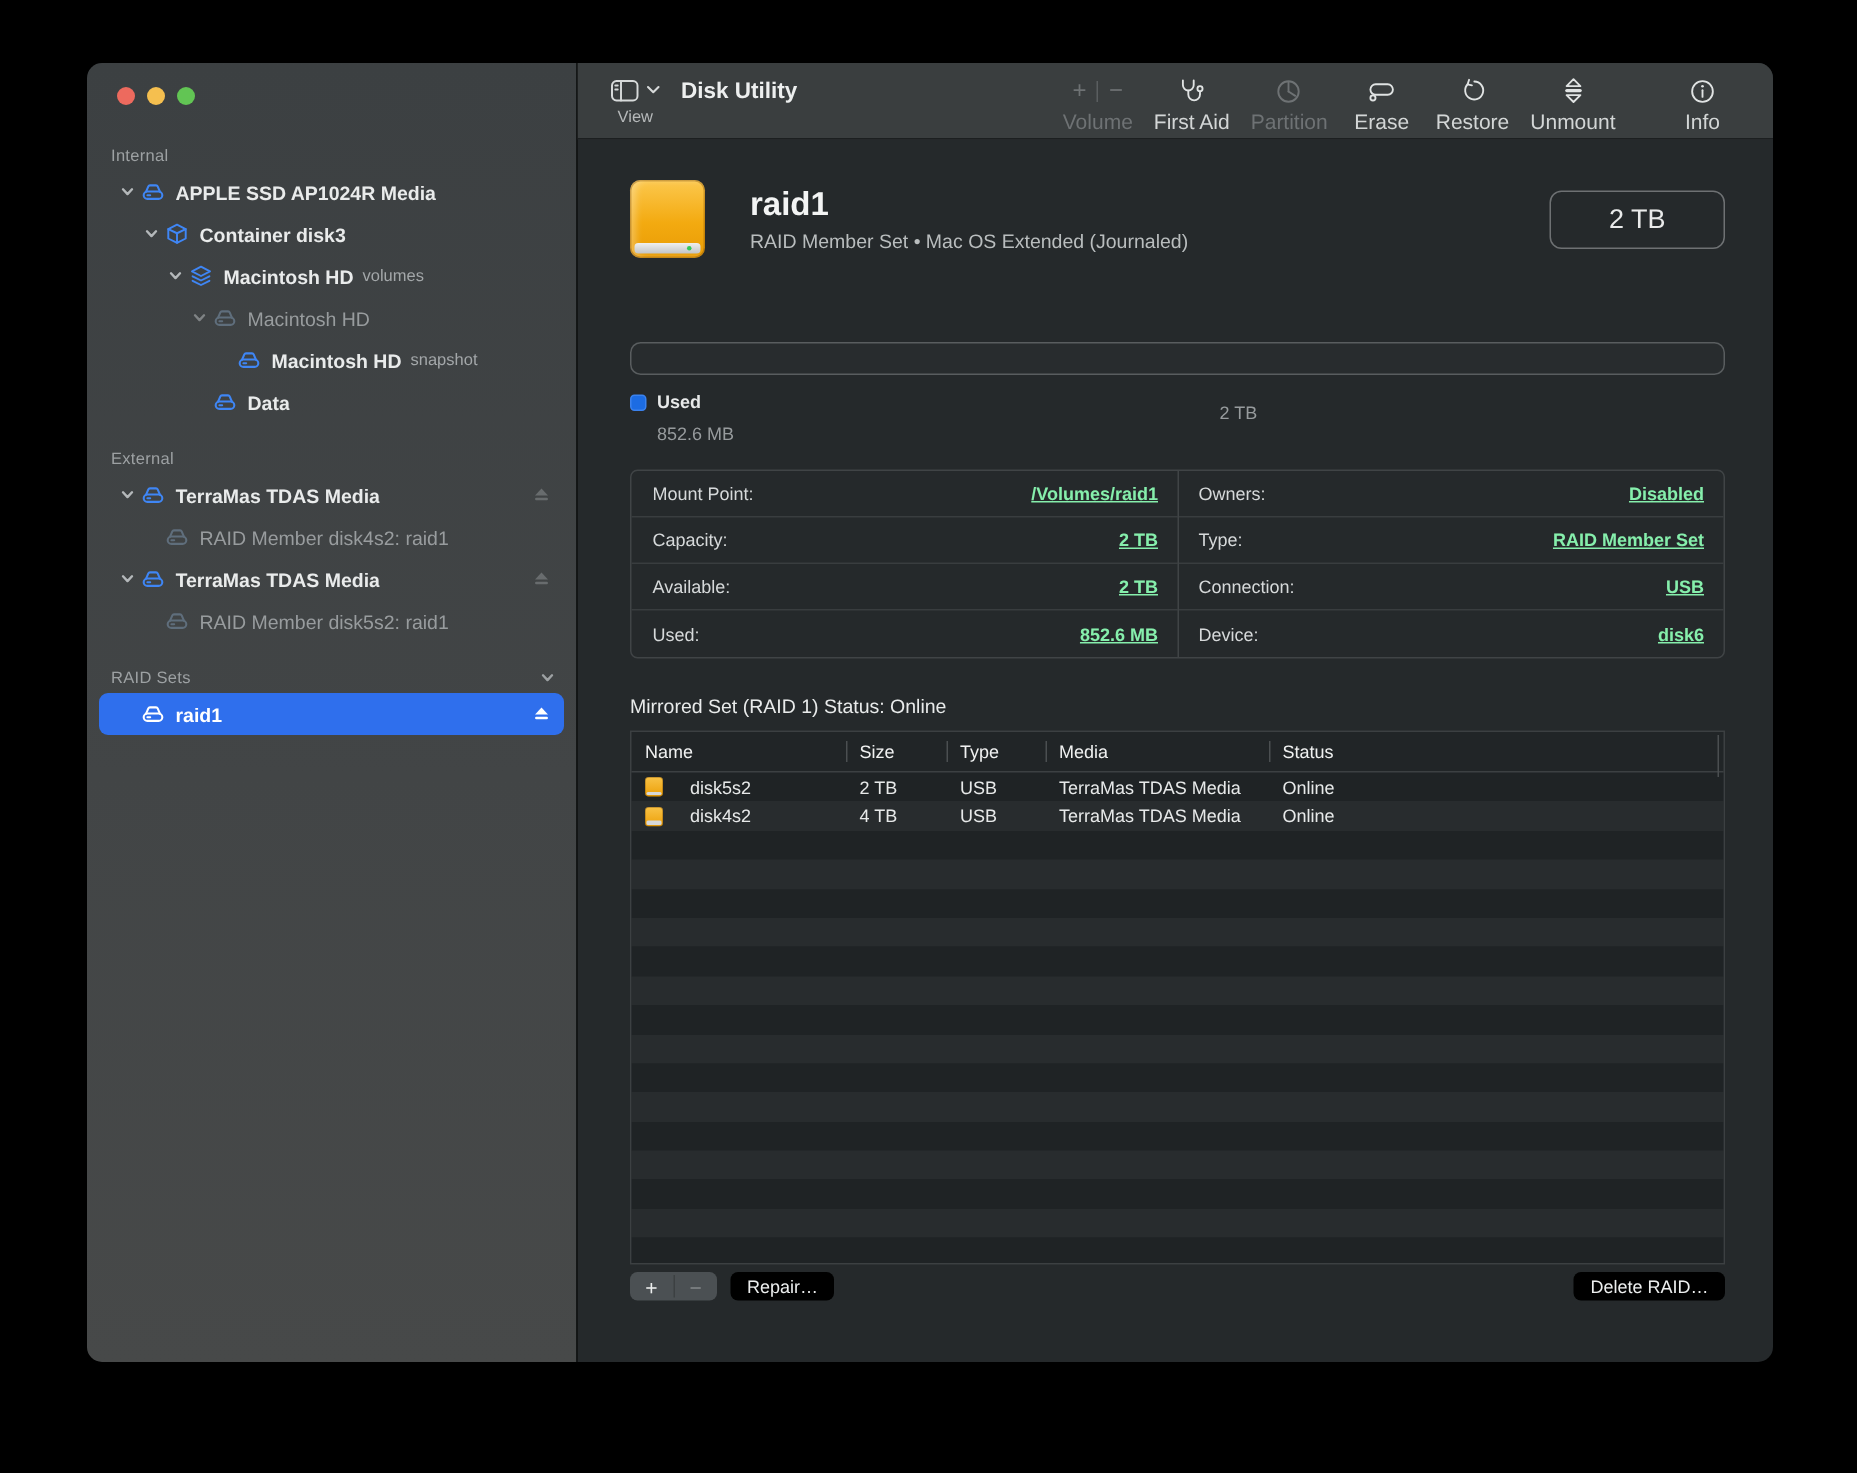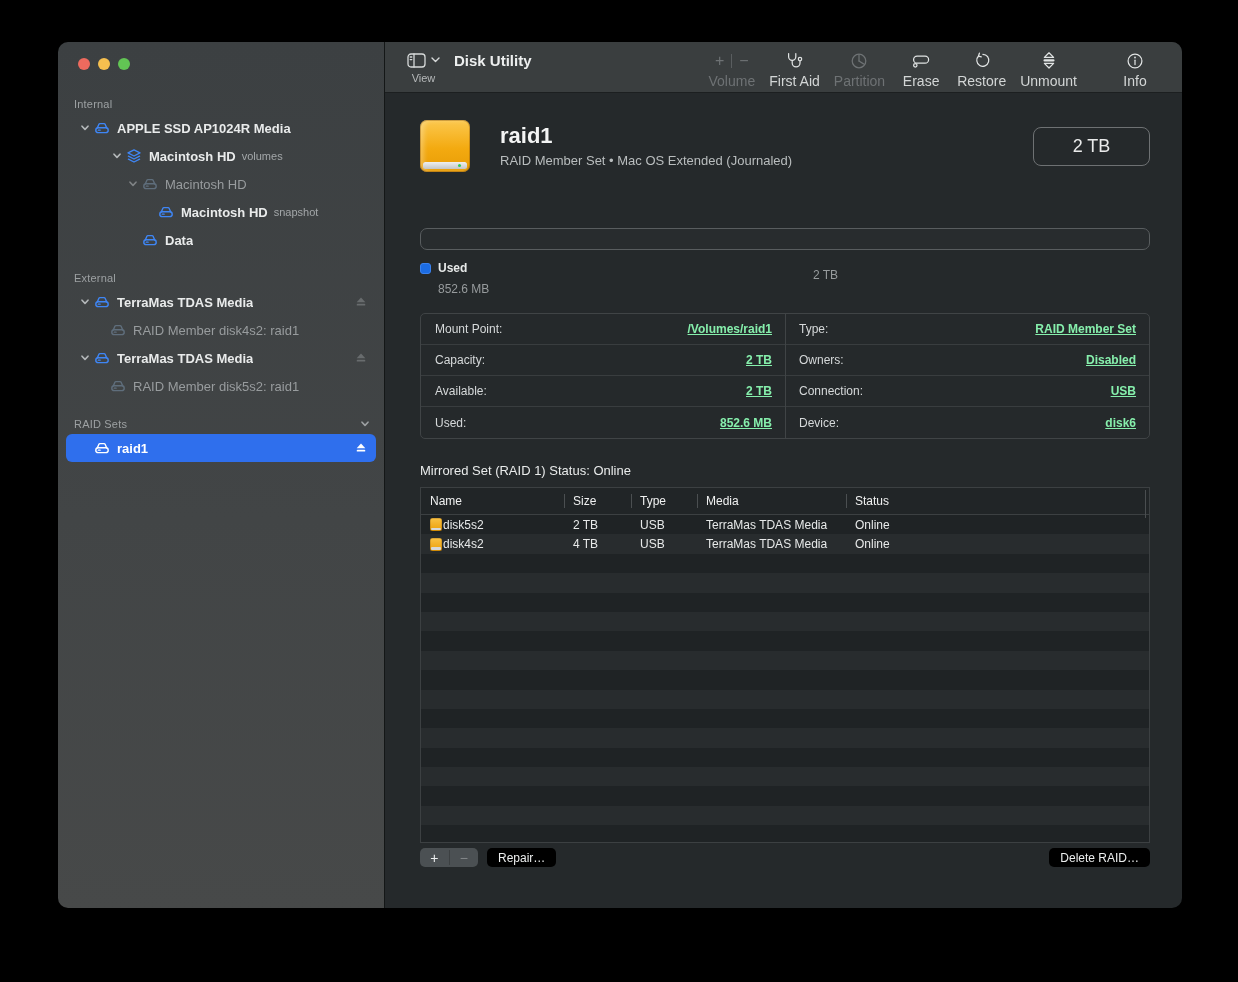--- a/index.html
+++ b/index.html
@@ -106,21 +106,21 @@
   .raid-title{margin-top:24px;font-size:13px;color:#e9ebeb;}
   .raid-table{margin-top:9px;border:1px solid #3c4042;height:356px;display:flex;flex-direction:column;background:#212527;box-sizing:border-box;}
   .thead{height:26px;flex-shrink:0;display:flex;align-items:stretch;border-bottom:1px solid #3c4042;position:relative;}
   .thead::after{content:"";position:absolute;right:3px;top:2px;bottom:-4px;width:1px;background:#4a4e50;}
   .th{font-size:12px;font-weight:normal;color:#f0f1f1;padding-left:9px;display:flex;align-items:center;box-sizing:border-box;position:relative;}
   .th + .th::before{content:"";position:absolute;left:0;top:6px;bottom:6px;width:1px;background:#4b4f51;}
   .tbody{flex:1;display:flex;flex-direction:column;overflow:hidden;}
   .tr{height:19.4px;flex-shrink:0;display:flex;align-items:center;font-size:12px;color:#e7e9e9;}
   .tr:nth-child(odd){background:#1f2325;}
   .tr:nth-child(even){background:#282c2e;}
-  .td{padding-left:9px;display:flex;align-items:center;gap:1px;box-sizing:border-box;white-space:nowrap;overflow:hidden;}
+  .td{padding-left:9px;display:flex;align-items:center;gap:18px;box-sizing:border-box;white-space:nowrap;overflow:hidden;}
   .c0{width:143px;} .c1{width:67px;} .c2{width:66px;} .c3{width:149px;} .c4{flex:1;}
   .drive-mini{width:12px;height:13px;border-radius:2.5px;position:relative;flex-shrink:0;
     background:linear-gradient(180deg,#f8c246,#ec9f07);box-shadow:inset 0 0 0 .5px rgba(90,50,0,.4);}
   .drive-mini .band{position:absolute;left:1px;right:1px;bottom:1px;height:2.5px;border-radius:1px;background:#d6d8d9;}
   
   .actions{margin-top:5px;display:flex;align-items:center;gap:9px;}
   .seg{display:flex;width:58px;height:19px;background:#4b5053;border-radius:5px;overflow:hidden;}
   .seg-btn{flex:1;display:flex;align-items:center;justify-content:center;font-size:14px;color:#eceeee;line-height:14px;}
   .seg-btn.disabled{color:#84888a;}
   .seg-div{width:1px;background:#3c4042;margin:2px 0;}
@@ -151,20 +151,35 @@
               </svg>
             </span>
             <span class="sb-icon">
               <svg width="16" height="16" viewBox="0 0 16 16" fill="none" stroke="currentColor" stroke-linecap="round" stroke-linejoin="round" stroke-width="1.4">
                 <rect x="1.8" y="7.7" width="12.4" height="4.9" rx="2.45"></rect>
                 <path d="M3.4 7.8 L4.9 4.3 Q5.2 3.6 6 3.6 h4 q0.8 0 1.1 0.7 l1.5 3.5"></path>
                 <line x1="4.3" y1="10.15" x2="6.1" y2="10.15"></line>
               </svg>
             </span>
             <span class="sb-label">APPLE SSD AP1024R Media</span>
+          </div>
+          <div class="sb-row" style="padding-left: 26px;">
+            <span class="chev-slot">
+              <svg width="10" height="10" viewBox="0 0 10 10" fill="none" stroke="currentColor" stroke-linecap="round" stroke-linejoin="round" stroke-width="1.6">
+                <path d="M2 3.2 L5 6.4 L8 3.2"></path>
+              </svg>
+            </span>
+            <span class="sb-icon">
+              <svg width="16" height="16" viewBox="0 0 16 16" fill="none" stroke="currentColor" stroke-linecap="round" stroke-linejoin="round" stroke-width="1.3">
+                <path d="M8 1.8 L13.8 4.7 V11 L8 13.9 L2.2 11 V4.7 Z"></path>
+                <path d="M2.2 4.7 L8 7.5 L13.8 4.7"></path>
+                <line x1="8" y1="7.5" x2="8" y2="13.9"></line>
+              </svg>
+            </span>
+            <span class="sb-label">Container disk3</span>
           </div>
           <div class="sb-row" style="padding-left: 42px;">
             <span class="chev-slot">
               <svg width="10" height="10" viewBox="0 0 10 10" fill="none" stroke="currentColor" stroke-linecap="round" stroke-linejoin="round" stroke-width="1.6">
                 <path d="M2 3.2 L5 6.4 L8 3.2"></path>
               </svg>
             </span>
             <span class="sb-icon">
               <svg width="16" height="16" viewBox="0 0 16 16" fill="none" stroke="currentColor" stroke-linecap="round" stroke-linejoin="round" stroke-width="1.3">
                 <path d="M8 1.8 L14 4.9 L8 8 L2 4.9 Z"></path>
@@ -450,26 +465,26 @@
               <span class="info-label">Available:</span>
               <span class="info-value">2 TB</span>
             </div>
             <div class="info-row">
               <span class="info-label">Used:</span>
               <span class="info-value">852.6 MB</span>
             </div>
           </div>
         <div class="info-col" id="info-right">
             <div class="info-row">
+              <span class="info-label">Owners:</span>
+              <span class="info-value">Disabled</span>
+            </div>
+            <div class="info-row">
               <span class="info-label">Type:</span>
               <span class="info-value">RAID Member Set</span>
-            </div>
-            <div class="info-row">
-              <span class="info-label">Owners:</span>
-              <span class="info-value">Disabled</span>
             </div>
             <div class="info-row">
               <span class="info-label">Connection:</span>
               <span class="info-value">USB</span>
             </div>
             <div class="info-row">
               <span class="info-label">Device:</span>
               <span class="info-value">disk6</span>
             </div>
           </div>

